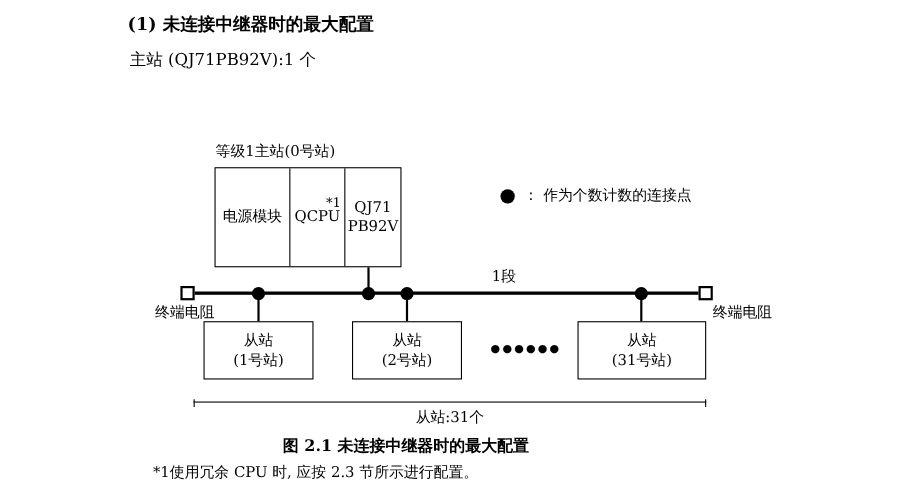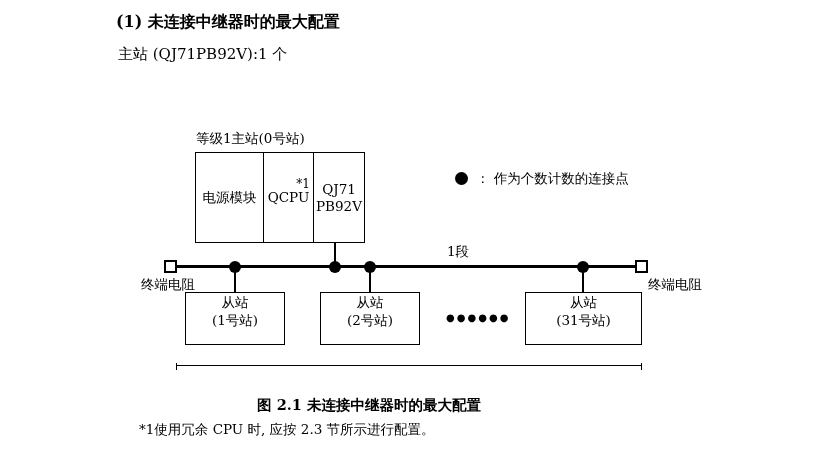--- a/index.html
+++ b/index.html
@@ -33,21 +33,21 @@
   .legend-dot { width: 13px; height: 13px; border-radius: 50%; background: #000; flex: 0 0 auto; }
 
   .bus-line { height: 3px; background: #000; }
   .node-dot { width: 12px; height: 12px; border-radius: 50%; background: #000; }
   .vline { width: 2px; background: #000; }
   .term-sq { width: 13px; height: 13px; background: #fff; border: 2px solid #000; }
 
   .slave-box {
     border: 1px solid #000; background: #fff;
     display: flex; flex-direction: column;
-    align-items: center; 
+    align-items: center; justify-content: center;
     font-size: 13.5px; line-height: 18px; text-align: center;
   }
   .ellipsis { font-size: 10px; letter-spacing: 2px; line-height: 12px; white-space: nowrap; }
 
   .span-line { border-top: 1px solid #000; height: 0; }
   .span-line::before, .span-line::after {
     content: ""; position: absolute; top: -3px; width: 1px; height: 7px; background: #000;
   }
   .span-line::before { left: 0; }
   .span-line::after { right: 0; }
@@ -113,20 +113,21 @@
     <span>(2号站)</span>
   </div>
   <div class="abs slave-box" style="left:525px; top:292px; width:117px; height:53px;">
     <span>从站</span>
     <span>(31号站)</span>
   </div>
 
   <div class="abs ellipsis" style="left:446px; top:312px;">●●●●●●</div>
 
   <div class="abs span-line" style="left:176px; top:365px; width:466px;"></div>
+  <div class="abs span-label" style="left:176px; top:371px; width:466px;">从站:31个</div>
 
   <div class="abs caption" style="left:0px; top:396px;">图 2.1  未连接中继器时的最大配置</div>
 
   <div class="abs footnote" style="left:139px; top:421px;">
     <span>*1</span><span class="fn-text">使用冗余 CPU 时, 应按 2.3 节所示进行配置。</span>
   </div>
 
 </div>
 
 </body></html>

